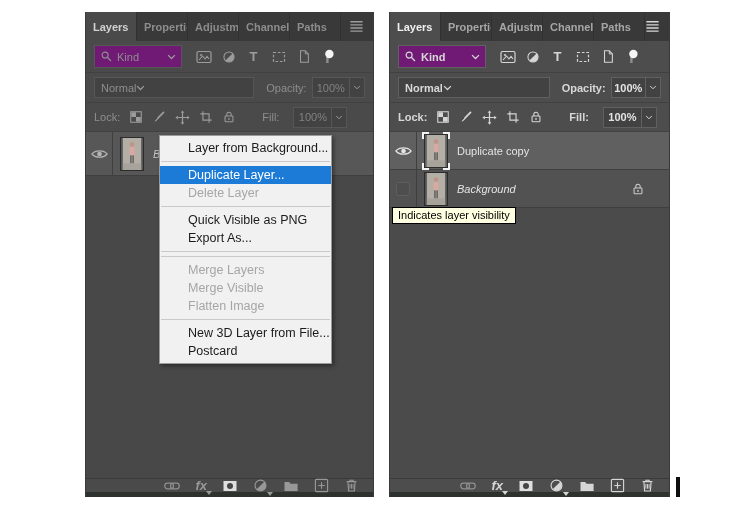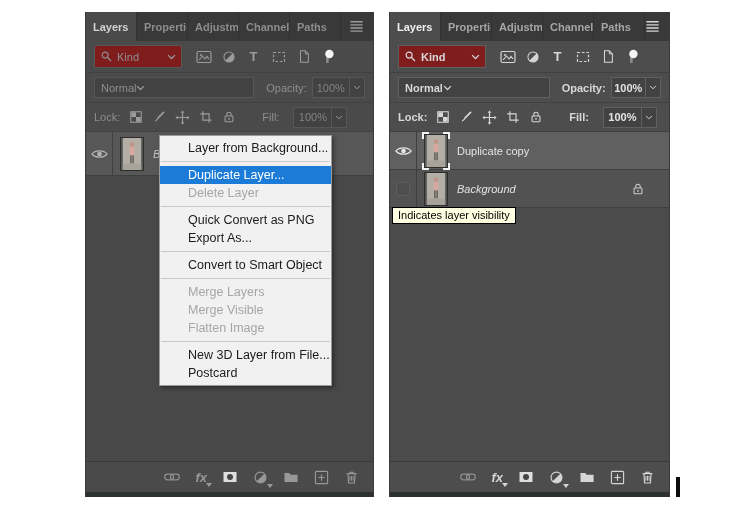--- a/index.html
+++ b/index.html
@@ -40,21 +40,21 @@
     font-size: 11px; font-weight: 700; color: var(--tab-txt);
     white-space: nowrap; overflow: hidden; border-right: 1px solid #313131;
   }
   .tab--active { background: var(--body); color: var(--tab-act); }
   .menu-btn { margin: 0 9px 0 auto; align-self: center; color: var(--icon); display: flex; }
 
   
   .hrow { display: flex; align-items: center; padding: 0 8px; border-bottom: 1px solid #414141; flex: 0 0 auto; }
   .filter-row { height: 32px; }
   .kind-box {
-    width: 88px; height: 23px; background: #7f1d1d; border: 1px solid var(--bdr);
+    width: 88px; height: 23px; background: #701a75; border: 1px solid var(--bdr);
     display: flex; align-items: center; gap: 4px; padding: 0 5px;
     font-size: 11px; font-weight: var(--fw); color: var(--lbl);
   }
   .kind-box .chev { margin-left: auto; color: var(--icon); }
   .ficon { width: 25px; display: flex; justify-content: center; align-items: center; color: var(--icon); }
   .ficon:first-of-type { margin-left: 9px; }
   .tletter { font-weight: 700; font-size: 13px; line-height: 13px; }
   .toggle-ball { color: #8f8f8f; }
 
   .blend-row { height: 30px; }
@@ -96,21 +96,21 @@
   .sel-corners .tl { top: -3px; left: -3px; border-right: none; border-bottom: none; }
   .sel-corners .tr { top: -3px; right: -3px; border-left: none; border-bottom: none; }
   .sel-corners .bl { bottom: -3px; left: -3px; border-right: none; border-top: none; }
   .sel-corners .br { bottom: -3px; right: -3px; border-left: none; border-top: none; }
   .layer-label { font-size: 11px; color: #e4e4e4; }
   .panel--dim .layer-label { color: #c2c2c2; }
   .italic { font-style: italic; }
   .row-lock { margin-left: auto; margin-right: 24px; color: #cccccc; display: flex; }
 
   
-  .bottom-bar { flex: 0 0 auto; height: 31px; border-top: 1px solid #3a3a3a; background: var(--body);
+  .bottom-bar { flex: 0 0 auto; height: 14px; border-top: 1px solid #3a3a3a; background: var(--body);
     display: flex; align-items: center; justify-content: flex-end; gap: 15px; padding-right: 14px; }
   .bicon { color: var(--icon); position: relative; display: flex; align-items: center; }
   .panel--dim .bicon { color: #989898; }
   .bicon-link { color: #909090 !important; }
   .fx { font-style: italic; font-weight: 700; font-size: 13px; line-height: 13px; }
   .mini-caret { position: absolute; right: -5px; bottom: -3px; width: 0; height: 0;
     border-left: 3px solid transparent; border-right: 3px solid transparent;
     border-top: 4px solid currentColor; }
   .bottom-edge { flex: 0 0 auto; height: 5px; background: #2d322e; }
 
@@ -588,24 +588,23 @@
   </div>
   <div class="bottom-edge"></div>
 </div>
 
 <div class="context-menu">
   <div class="menu-item">Layer from Background...</div>
   <div class="menu-sep"></div>
   <div class="menu-item menu-item--hl">Duplicate Layer...</div>
   <div class="menu-item menu-item--dis">Delete Layer</div>
   <div class="menu-sep"></div>
-  <div class="menu-item">Quick Convert as PNG</div>
+  <div class="menu-item">Quick Visible as PNG</div>
   <div class="menu-item">Export As...</div>
   <div class="menu-sep"></div>
-  <div class="menu-item">Convert to Smart Object</div>
   <div class="menu-sep"></div>
   <div class="menu-item menu-item--dis">Merge Layers</div>
   <div class="menu-item menu-item--dis">Merge Visible</div>
   <div class="menu-item menu-item--dis">Flatten Image</div>
   <div class="menu-sep"></div>
   <div class="menu-item">New 3D Layer from File...</div>
   <div class="menu-item">Postcard</div>
 </div>
 
 <div class="tooltip">Indicates layer visibility</div>

